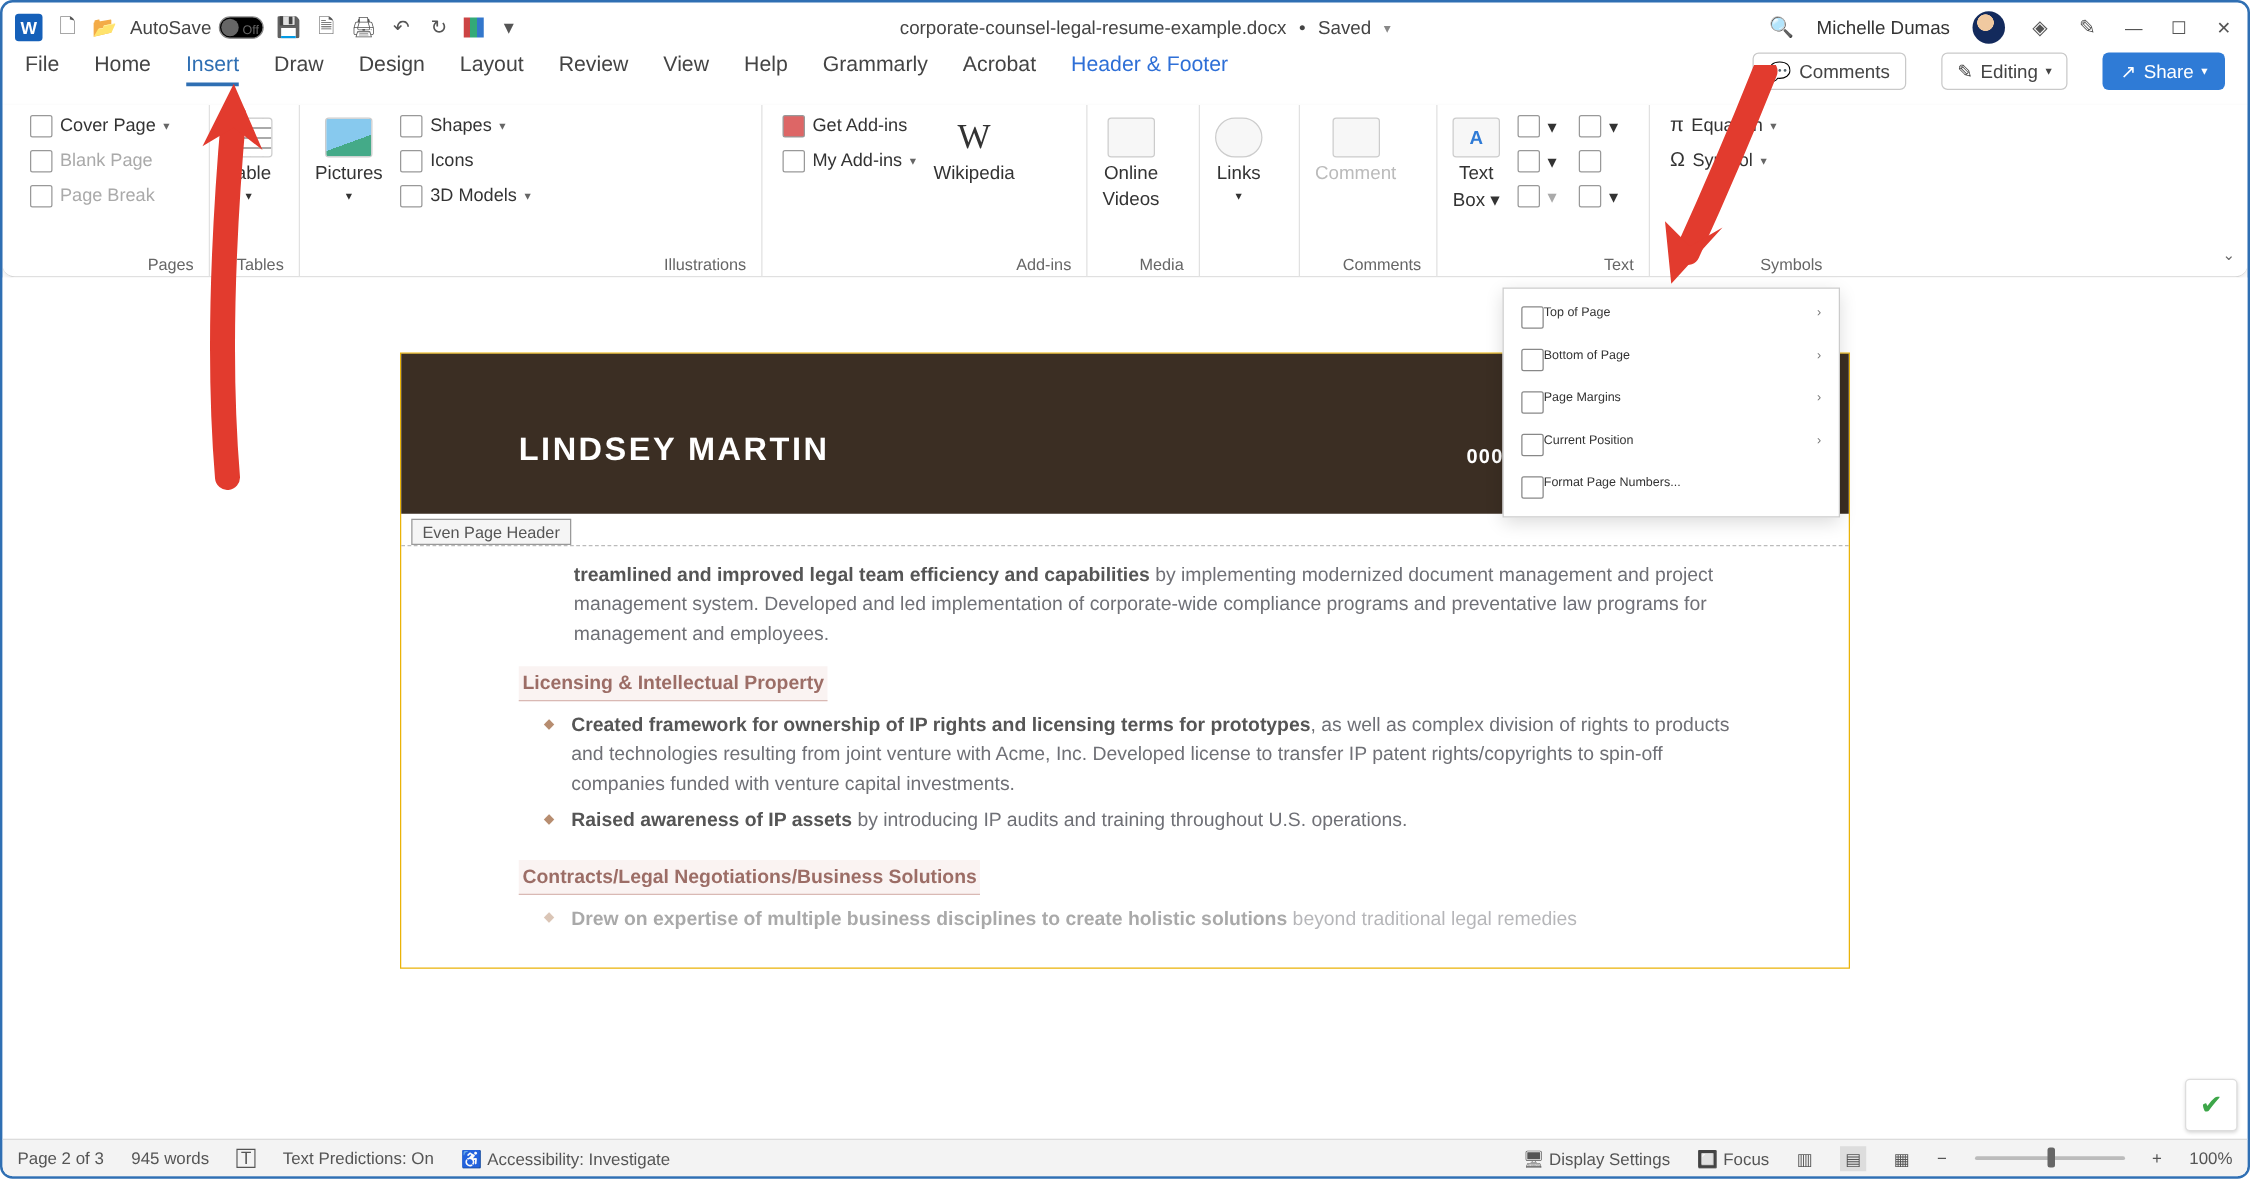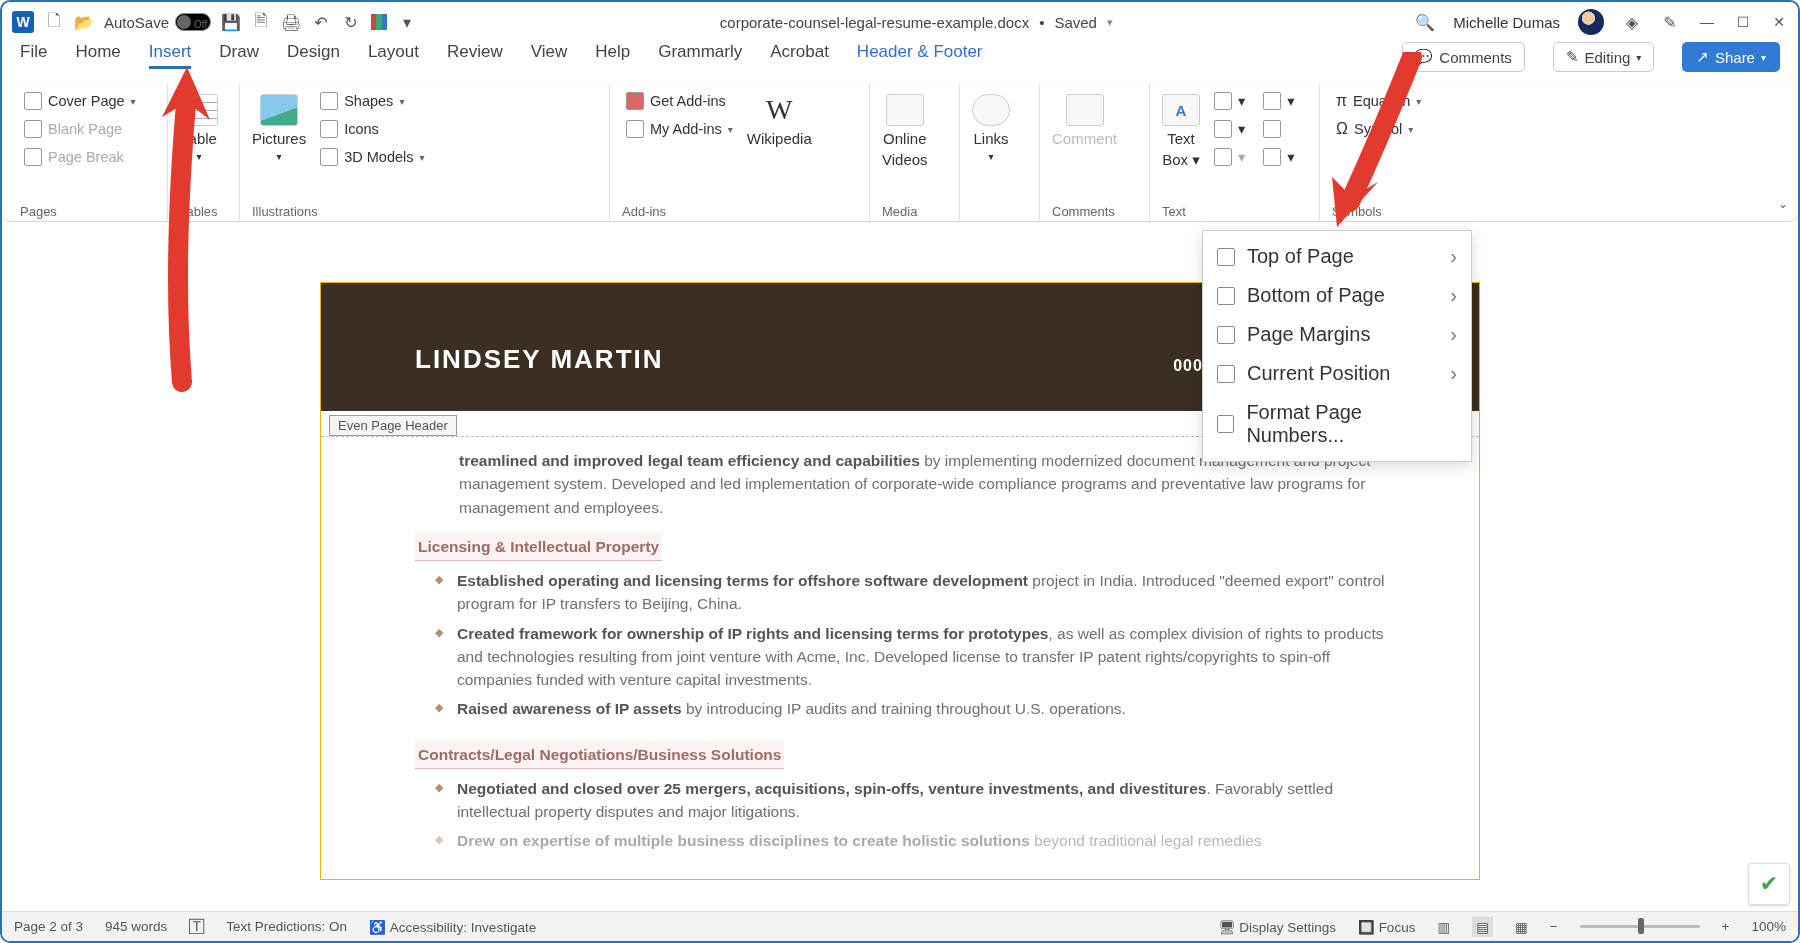--- a/index.html
+++ b/index.html
@@ -20,32 +20,32 @@
   .tabbar .tab { padding-bottom: 4px; }
   .tabbar .tab.active { color: #2f6fb3; border-bottom: 3px solid #2f6fb3; }
   .tabbar .tab.context { color: #2e6fd7; }
   .tabbar .spacer { flex: 1; }
   .pillbtn { border: 1px solid #c9c9c9; background: #fff; border-radius: 5px; padding: 5px 12px; display: flex; align-items: center; gap: 6px; font-size: 15px; }
   .sharebtn { background: #2f7bd6; color: #fff; border-radius: 5px; padding: 6px 14px; display: flex; align-items: center; gap: 6px; font-size: 15px; }
 
   .ribbon { height: 138px; border-bottom: 1px solid #d6d6d6; display: flex; padding-left: 6px; position: relative; box-shadow: 0 2px 4px rgba(0,0,0,0.08); border-radius: 0 0 10px 10px; }
   .group { border-right: 1px solid #e1e1e1; padding: 6px 12px 2px; display: flex; flex-direction: column; }
   .group-body { flex: 1; display: flex; gap: 10px; align-items: flex-start; }
-  .group-label { text-align: left; font-size: 13px; color: #666; padding-top: 2px; }
+  .group-label { text-align: right; font-size: 13px; color: #666; padding-top: 2px; }
   .vstack { display: flex; flex-direction: column; gap: 6px; }
   .rbtn { display: flex; align-items: center; gap: 6px; font-size: 14.5px; color: #333; padding: 2px 4px; white-space: nowrap; }
   .rbtn.disabled { color: #aaa; }
   .rbtn .mini-icon { width: 18px; height: 18px; border: 1px solid #999; border-radius: 2px; }
   .bigbtn { display: flex; flex-direction: column; align-items: center; font-size: 15px; color: #333; gap: 4px; padding-top: 4px; }
   .bigbtn .big-icon { width: 38px; height: 32px; border: 1px solid #ccc; border-radius: 3px; background: #f7f7f7; }
   .caret::after { content: " ▾"; font-size: 10px; color: #666; }
   .rbtn.hl { background: #e7eef8; border: 1px solid #a7bfda; border-radius: 4px; padding: 3px 8px; }
 
   .dropdown { position: absolute; left: 1200px; top: 228px; width: 270px; background: #fff; border: 1px solid #ccc; box-shadow: 0 4px 14px rgba(0,0,0,0.15); padding: 6px 0; z-index: 100; }
-  .dropdown .ditem { display: flex; align-items: center; padding: 8px 14px; gap: 12px; font-size: 20px; color: #333; }
+  .dropdown .ditem { display: flex; padding: 8px 14px; font-size: 10px; color: #333; }
   .dropdown .ditem .arrow { margin-left: auto; color: #777; }
   .dropdown .dicon { width: 18px; height: 18px; border: 1px solid #888; border-radius: 2px; }
 
   .doc-area { position: absolute; left: 0; right: 0; top: 220px; bottom: 30px; background: #fff; }
   .ruler { height: 22px; margin-left: 330px; margin-right: 20px; font-size: 10px; color: #888; display: flex; align-items: center; letter-spacing: 40px; padding-left: 50px; }
   .page { margin: 0 auto; width: 1160px; background: #fff; border: 1px solid #eab308; }
 
   .page-header { height: 128px; background: #3b2e23; background-image: repeating-linear-gradient(45deg, rgba(0,0,0,0.25) 0 10px, rgba(60,44,30,0.2) 10px 20px), repeating-linear-gradient(-45deg, rgba(20,10,5,0.2) 0 8px, rgba(80,60,40,0.15) 8 16px); color: #fff; display: flex; align-items: flex-end; justify-content: space-between; padding: 0 94px 36px; }
   .page-header .name { font-size: 26px; font-weight: 600; letter-spacing: 2px; }
   .page-header .name .sc { font-variant: small-caps; }
@@ -285,27 +285,25 @@
     </div>
     <div style="border-bottom:1px dashed #bbb;position:relative;">
       <span class="header-tag">Even Page Header</span>
     </div>
     <div class="page-body">
       <div style="padding-left:44px;">
         <b>treamlined and improved legal team efficiency and capabilities</b><span> by implementing modernized document management and project management system. Developed and led implementation of corporate-wide compliance programs and preventative law programs for management and employees.</span>
       </div>
       <div class="sect" style="display:inline-block;">Licensing &amp; Intellectual Property</div>
       <ul class="bl">
-        <li><b>Established operating and licensing terms for offshore software development</b><span> project in India. Introduced "deemed export" control program for IP transfers to Beijing, China.</span></li>
         <li><b>Created framework for ownership of IP rights and licensing terms for prototypes</b><span>, as well as complex division of rights to products and technologies resulting from joint venture with Acme, Inc. Developed license to transfer IP patent rights/copyrights to spin-off companies funded with venture capital investments.</span></li>
         <li><b>Raised awareness of IP assets</b><span> by introducing IP audits and training throughout U.S. operations.</span></li>
       </ul>
       <div class="sect" style="display:inline-block;">Contracts/Legal Negotiations/Business Solutions</div>
       <ul class="bl">
-        <li><b>Negotiated and closed over 25 mergers, acquisitions, spin-offs, venture investments, and divestitures</b><span>. Favorably settled intellectual property disputes and major litigations.</span></li>
         <li style="opacity:0.5;"><b>Drew on expertise of multiple business disciplines to create holistic solutions</b><span> beyond traditional legal remedies</span></li>
       </ul>
     </div>
   </div>
 </div>
 
 <div class="dropdown">
   <div class="ditem">
       <span class="dicon"></span>
       <span>Top of Page</span>

